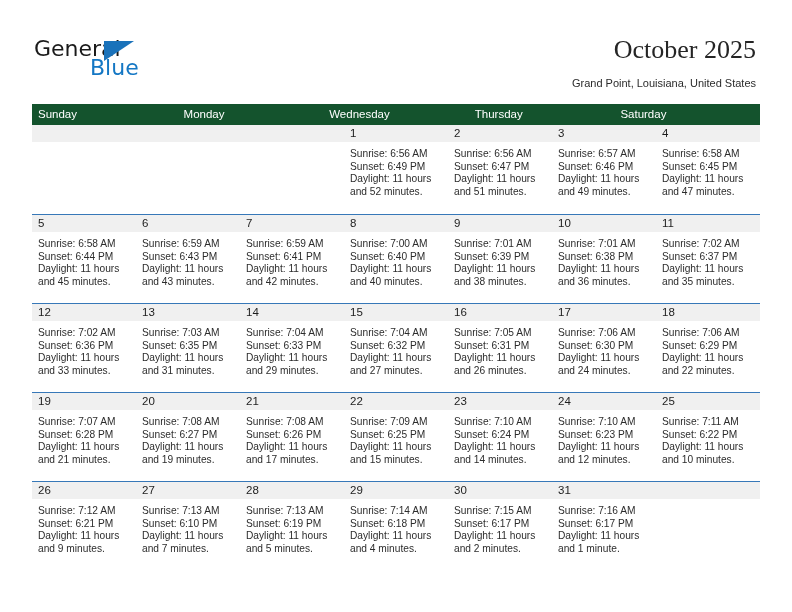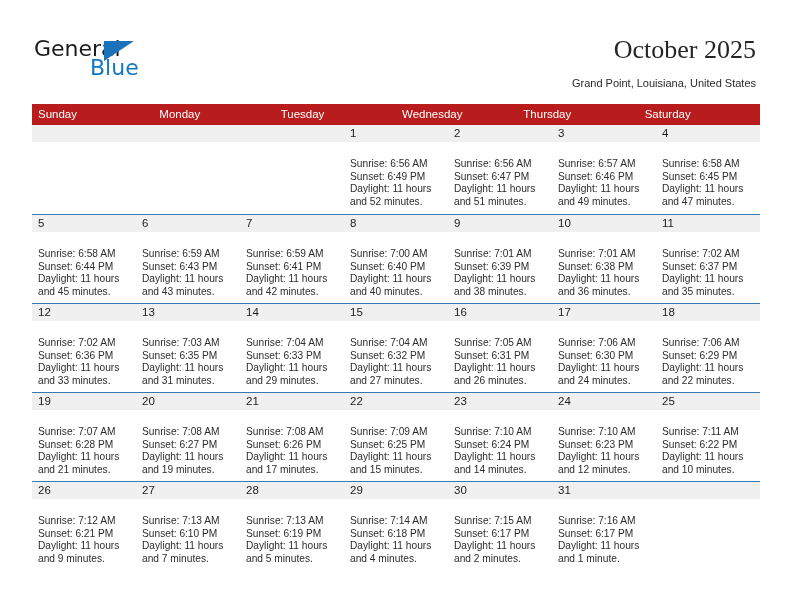--- a/index.html
+++ b/index.html
@@ -87,21 +87,21 @@
 
   
   .calendar {
     position: absolute;
     left: 32px;
     top: 104px;
     width: 728px;
   }
   .cal-head {
     display: flex;
-    background: #b91c1c;
+    background: #14532d;
     height: 21px;
   }
   .cal-head div {
     flex: 1 1 0;
     color: #ffffff;
     font-size: 11.5px;
     line-height: 21px;
     padding-left: 6px;
     box-sizing: border-box;
     white-space: nowrap;
@@ -125,21 +125,21 @@
   .daynum {
     background: #f0f0f0;
     height: 17px;
     font-size: 11.5px;
     line-height: 17px;
     padding-left: 6px;
     color: #1d1d1d;
     box-sizing: border-box;
   }
   .info {
-    padding: 16px 5px 0 6px;
+    padding: 6px 5px 0 6px;
     font-size: 10.2px;
     line-height: 12.6px;
     color: #2c2c2c;
   }
   .info div {
     white-space: nowrap;
   }
   .cell.empty .daynum {
     background: #f0f0f0;
   }
@@ -158,21 +158,20 @@
     </div>
 
     <div class="title">October 2025</div>
     <div class="subtitle">Grand Point, Louisiana, United States</div>
   </div>
 
   <div class="calendar">
     <div class="cal-head">
       <div>Sunday</div>
       <div>Monday</div>
-      <div>Tuesday</div>
       <div>Wednesday</div>
       <div>Thursday</div>
       <div>Saturday</div>
     </div>
 
     <div id="weeks-container">
         <div class="week first">
           <div class="cell empty">
             <div class="daynum"></div>
           </div>

